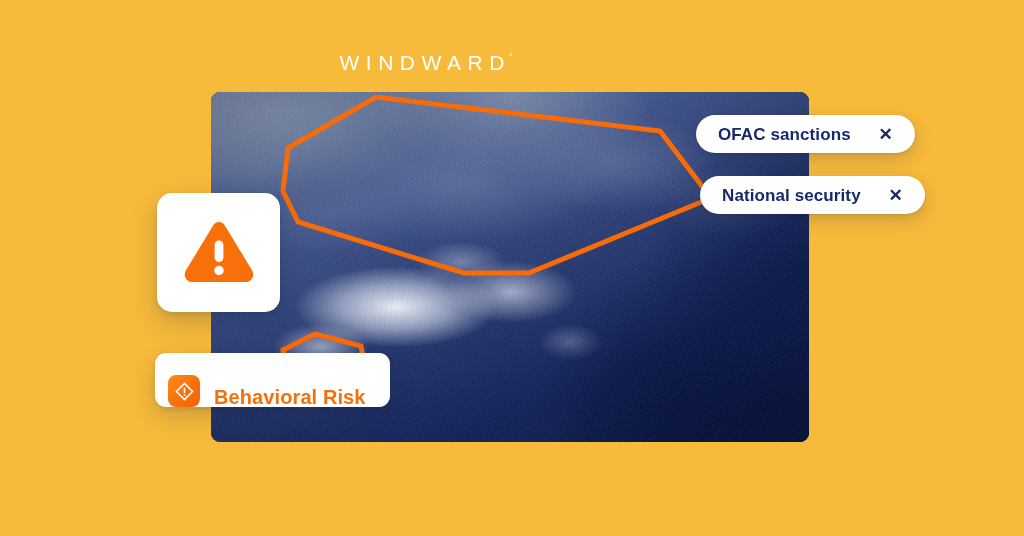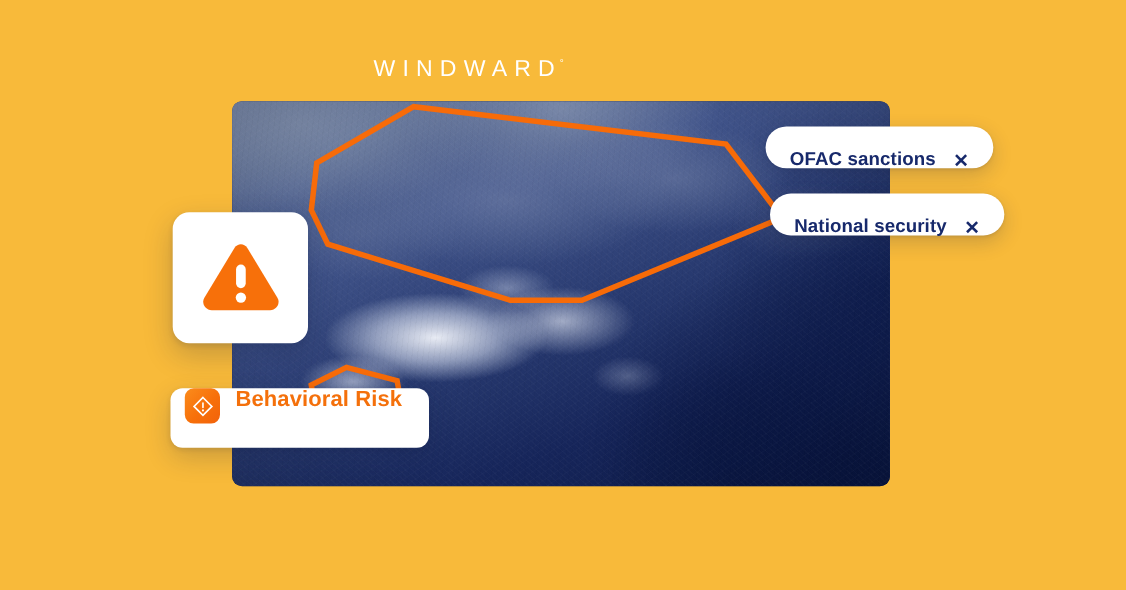--- a/index.html
+++ b/index.html
@@ -119,27 +119,28 @@
     stroke: #f76b08;
     stroke-width: 5;
     stroke-linejoin: miter;
     stroke-linecap: butt;
   }
 
   
   .chip {
     position: absolute;
     display: flex;
-    align-items: flex-end;
+    align-items: center;
     background: #ffffff;
     border-radius: 999px;
     box-shadow: 0 6px 18px rgba(24,34,70,0.20), 0 1px 3px rgba(24,34,70,0.12);
     padding: 0 22px;
     box-sizing: border-box;
     white-space: nowrap;
+    gap: 12px;
   }
   .chip .chip-label {
     font-size: 17px;
     font-weight: 700;
     color: #17296b;
     letter-spacing: .1px;
     line-height: 1;
   }
   .chip .chip-close {
     margin-left: 16px;
@@ -185,21 +186,21 @@
   #behavior-card {
     position: absolute;
     left: 155px;
     top: 353px;
     width: 235px;
     height: 54px;
     background: #ffffff;
     border-radius: 11px;
     box-shadow: 0 9px 24px rgba(24,34,70,0.20), 0 2px 5px rgba(24,34,70,0.10);
     display: flex;
-    align-items: flex-start;
+    align-items: flex-end;
     padding-left: 13px;
     box-sizing: border-box;
   }
   #behavior-card .risk-icon {
     width: 32px;
     height: 32px;
     border-radius: 8px;
     background: linear-gradient(135deg, #fb8c1c 0%, #f7700a 55%, #f2620a 100%);
     display: flex;
     align-items: center;

